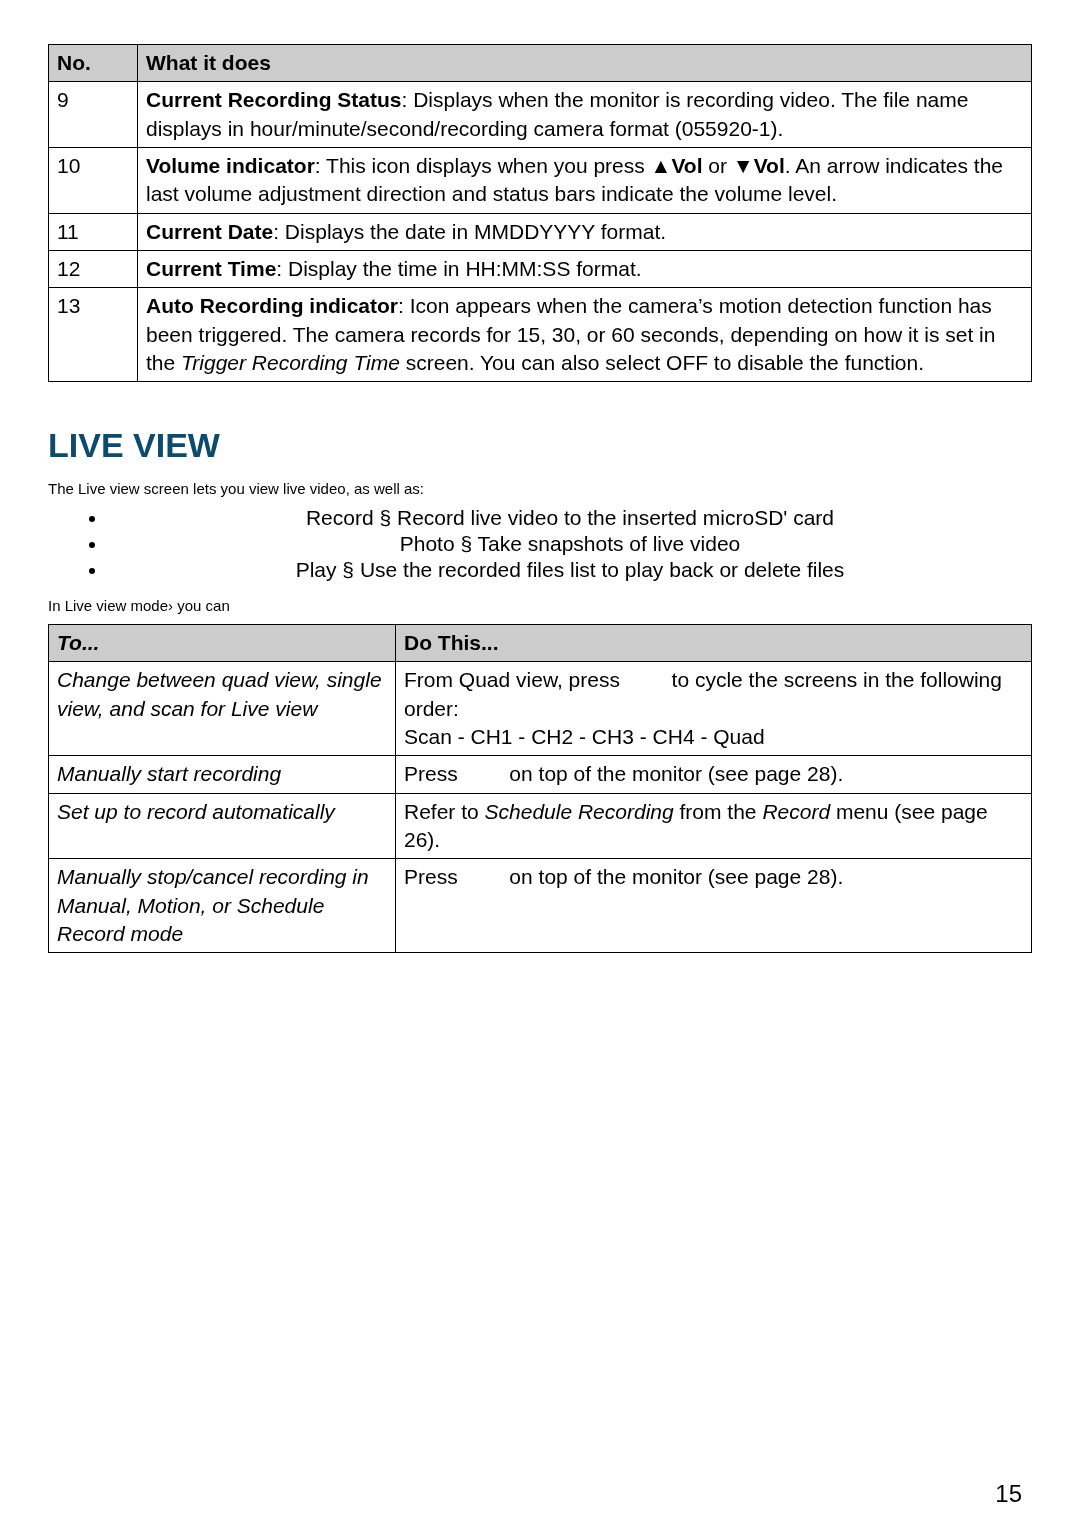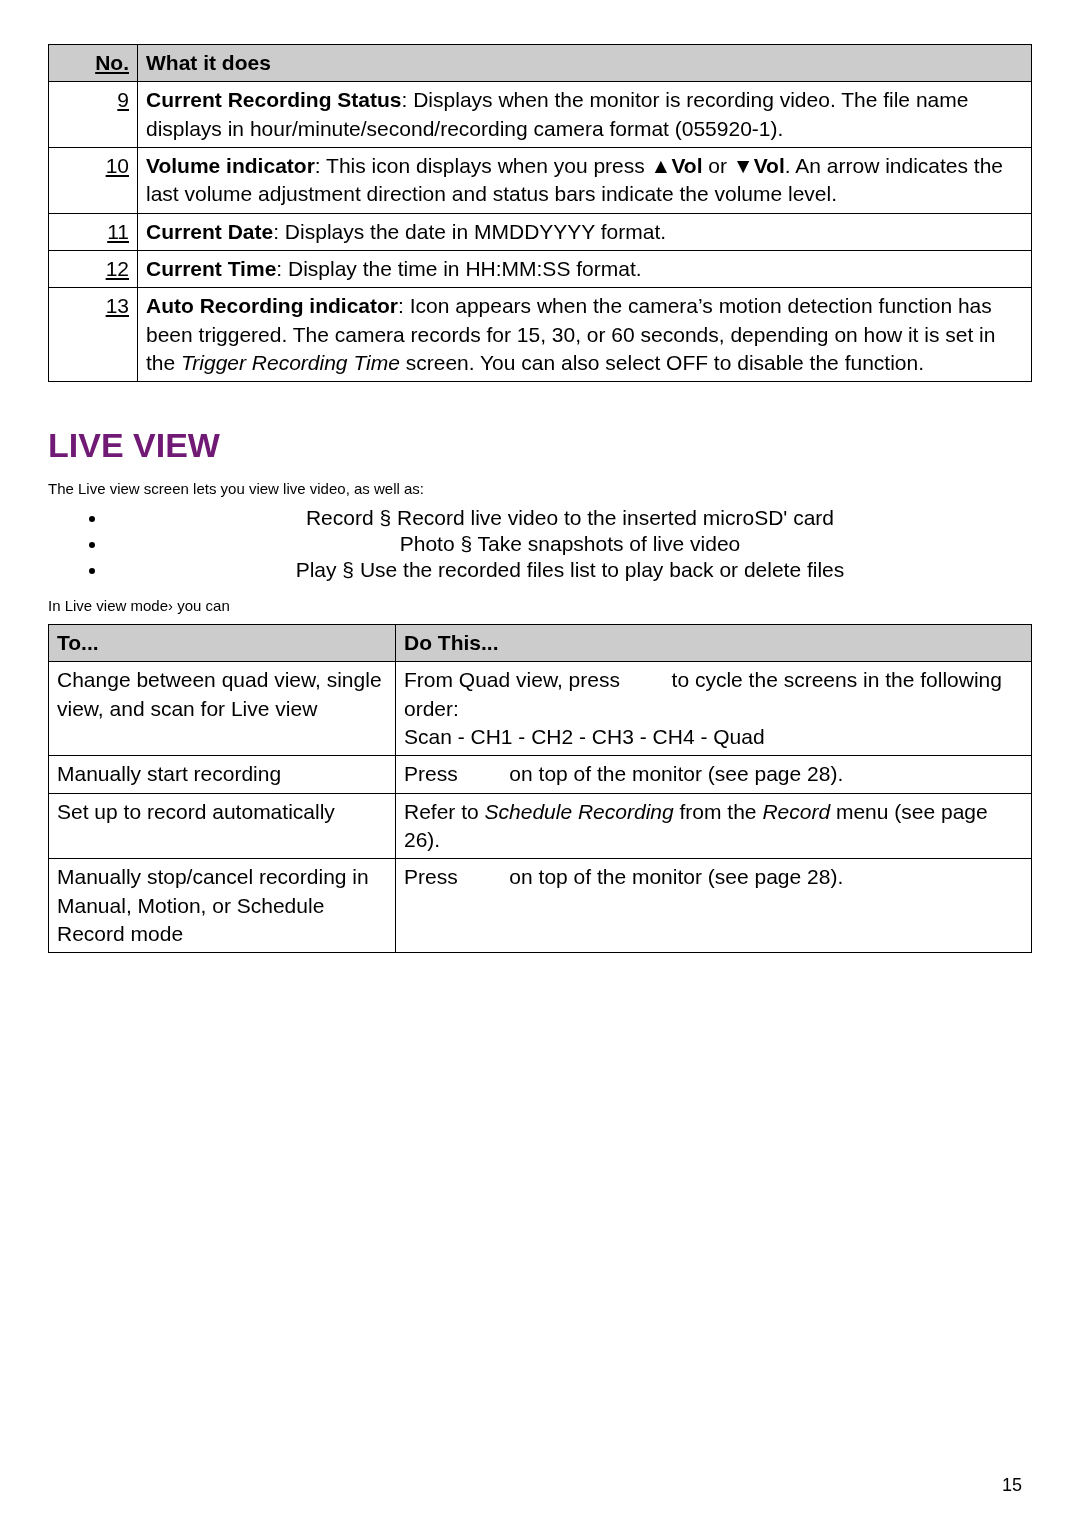--- a/index.html
+++ b/index.html
@@ -24,52 +24,51 @@
       text-align: left;
       vertical-align: top;
       line-height: 1.35;
     }
     .header-row td, .header-row th {
       background: #cccccc;
       font-weight: bold;
     }
     .col-no {
       width: 72px;
-      text-align: right;
-      text-decoration: underline;
+      text-align: left;
     }
     .section-heading {
       font-size: 34px;
       font-weight: bold;
       margin-top: 44px;
       margin-bottom: 14px;
-      color: #701a75;
+      color: #0c4a6e;
     }
     .body-text {
       font-size: 15px;
       line-height: 1.35;
       margin: 4px 0;
     }
     ul.body-list {
       margin: 6px 0 14px 0;
       padding-left: 60px;
       text-align: center;
     }
     ul.body-list li {
       margin-bottom: 2px;
     }
     .lead-in {
       margin: 14px 0 8px 0;
     }
-    .col-to { width: 330px; }
+    .col-to { width: 330px; font-style: italic; }
     .page-number {
       position: absolute;
-      bottom: 36px;
+      bottom: 24px;
       right: 58px;
-      font-size: 18px;
+      font-size: 24px;
     }
     .italic { font-style: italic; }
     .bold { font-weight: bold; }
     
     .icon-slot {
       display: inline-block;
       width: 40px;
       height: 18px;
       vertical-align: text-bottom;
     }

